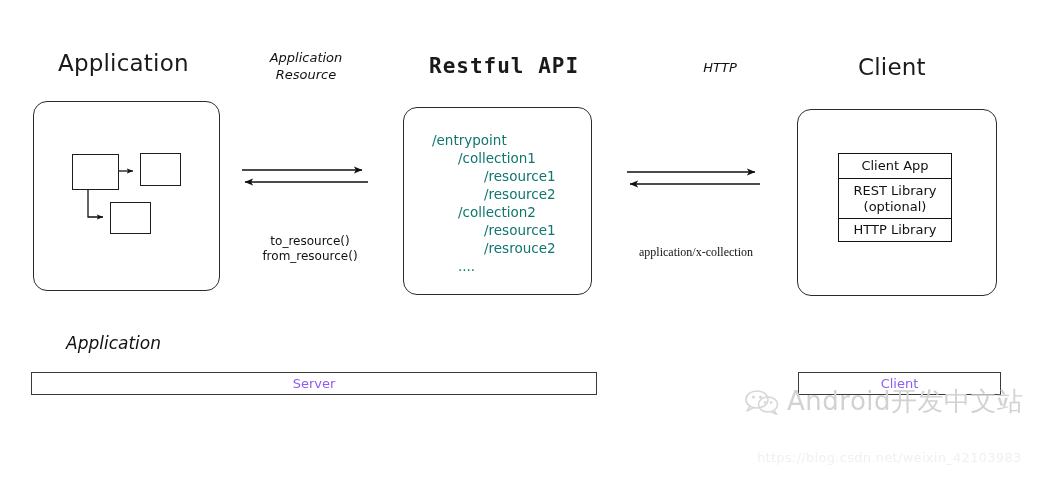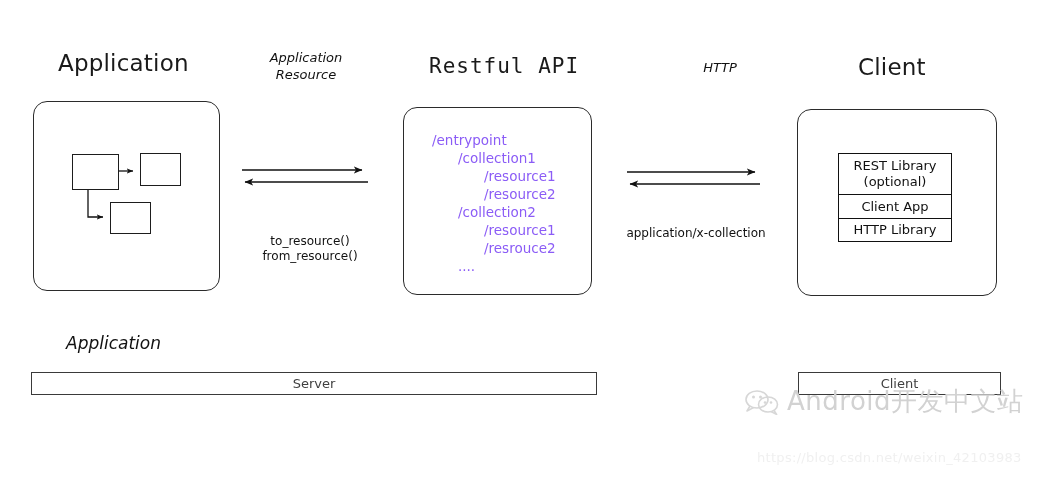--- a/index.html
+++ b/index.html
@@ -58,21 +58,21 @@
     border: 1.3px solid #1d1d1d;
     background: #ffffff;
     box-sizing: border-box;
   }
 
   
   .tree {
     position: absolute;
     font-size: 13.5px;
     line-height: 18px;
-    color: #8b5cf6;
+    color: #0f766e;
     white-space: pre;
   }
 
   
   .arrow-caption {
     position: absolute;
     font-size: 12px;
     line-height: 15px;
     text-align: center;
     color: #111111;
@@ -93,21 +93,21 @@
   
   .bar {
     position: absolute;
     border: 1.3px solid #3a3a3a;
     background: #ffffff;
     box-sizing: border-box;
     display: flex;
     align-items: center;
     justify-content: center;
     font-size: 13px;
-    color: #404040;
+    color: #8b5cf6;
   }
 
   
   .stack {
     position: absolute;
     box-sizing: border-box;
   }
   .stack-cell {
     border: 1.4px solid #111111;
     background: #ffffff;
@@ -153,21 +153,21 @@
     letter-spacing: 0.3px;
   }
 </style>
 </head>
 <body>
 
 <div id="canvas">
 
   <div class="col-title" style="left:58px; top:50px;">Application</div>
 
-  <div class="col-title mono" style="left:429px; top:54px;">Restful API</div>
+  <div class="col-title mono" style="left:429px; top:54px;font-weight:bold;">Restful API</div>
 
   <div class="col-title" style="left:858px; top:54px;">Client</div>
 
   <div class="ital-label" style="left:258px; top:49px; width:96px;">
     <div>Application</div>
     <div>Resource</div>
   </div>
 
   <div class="ital-label" style="left:672px; top:59px; width:96px;">HTTP</div>
 
@@ -183,38 +183,38 @@
   </div>
 
   <div class="rbox" style="left:403px; top:107px; width:189px; height:188px;"></div>
 
   <div class="tree" style="left:432px; top:131px;" id="resource-tree"><div style="padding-left: 0px;">/entrypoint</div><div style="padding-left: 26px;">/collection1</div><div style="padding-left: 52px;">/resource1</div><div style="padding-left: 52px;">/resource2</div><div style="padding-left: 26px;">/collection2</div><div style="padding-left: 52px;">/resource1</div><div style="padding-left: 52px;">/resrouce2</div><div style="padding-left: 26px;">....</div></div>
 
 
   <div class="rbox" style="left:797px; top:109px; width:200px; height:187px;"></div>
 
   <div class="stack" style="left:838px; top:153px; width:114px;" id="client-stack">
+      <div class="stack-cell" style="height: 26px;">
+        <span>Client App</span>
+      </div>
       <div class="stack-cell" style="height: 42px;">
         <span>REST Library</span>
         <span>(optional)</span>
-      </div>
-      <div class="stack-cell" style="height: 26px;">
-        <span>Client App</span>
       </div>
       <div class="stack-cell" style="height: 24px;">
         <span>HTTP Library</span>
       </div>
     </div>
 
   <div class="arrow-caption" style="left:245px; top:209px; width:130px;">
     <div>to_resource()</div>
     <div>from_resource()</div>
   </div>
 
-  <div class="arrow-caption" style="left:620px; top:201px; width:152px;">
+  <div class="arrow-caption" style="left:620px; top:220px; width:152px;font-family:Liberation Serif, serif;">
     <div>application/x-collection</div>
   </div>
 
   <div class="bar" style="left:31px; top:372px; width:566px; height:23px;">Server</div>
 
   <div class="bar" style="left:798px; top:372px; width:203px; height:23px;">Client</div>
 
   <div class="wm-brand" style="left:745px; top:384px;">
     <svg width="34" height="26" viewBox="0 0 34 26">
       <ellipse cx="12" cy="10.5" rx="11" ry="8.5" fill="none" stroke="#d7d7d7" stroke-width="1.6"></ellipse>

